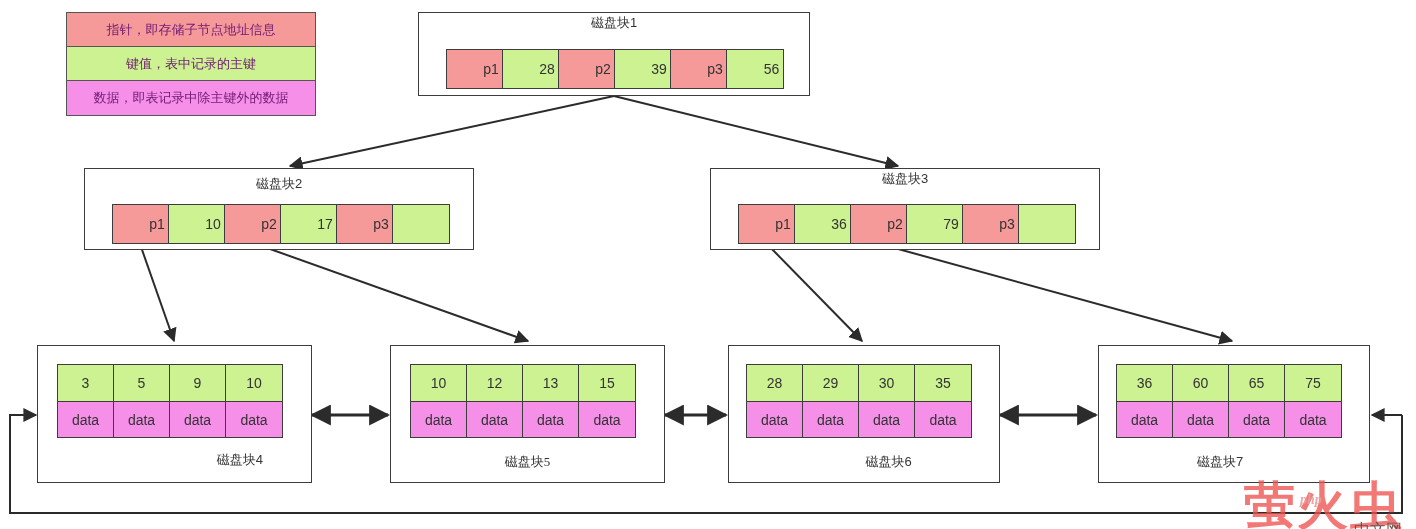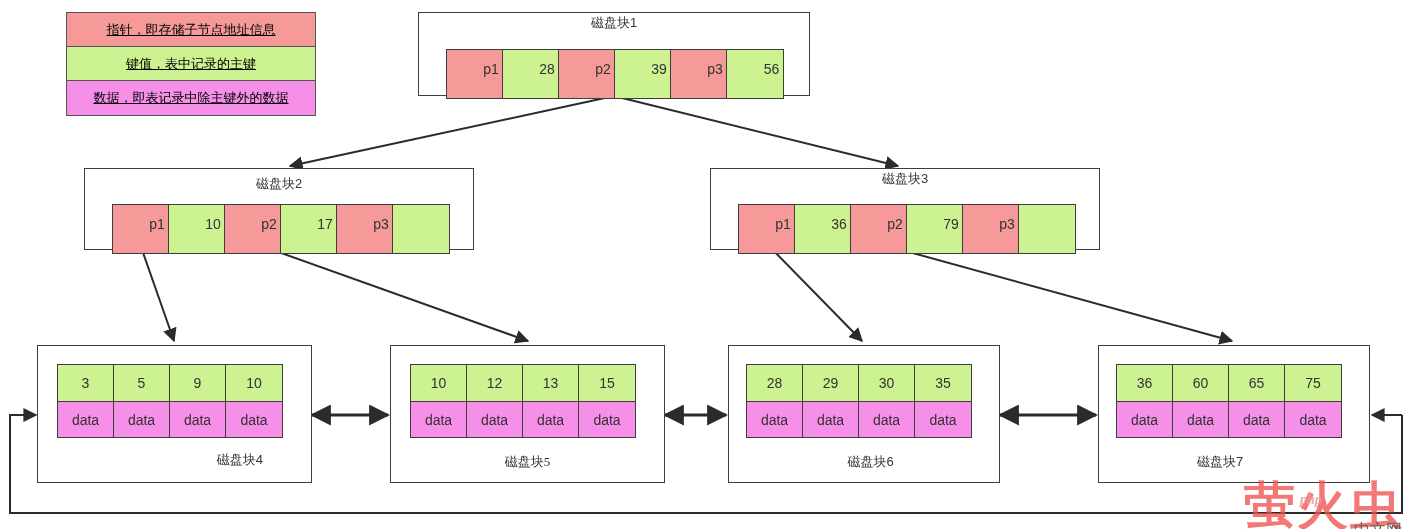--- a/index.html
+++ b/index.html
@@ -31,25 +31,24 @@
     top: 12px;
     width: 250px;
     border: 1px solid #555555;
     box-sizing: border-box;
   }
   .legend-row {
     height: 34px;
     line-height: 34px;
     text-align: center;
     font-size: 13px;
-    color: #000000;
+    color: #701a75;
     border-bottom: 1px solid #555555;
     box-sizing: border-box;
     white-space: nowrap;
-    text-decoration: underline;
   }
   .legend-row:last-child { border-bottom: none; }
   .lg-pointer { background: #F59999; }
   .lg-key     { background: #CCF291; }
   .lg-data    { background: #F58FE8; }
 
   
   .node {
     position: absolute;
     border: 1px solid #3d3d3d;
@@ -66,21 +65,21 @@
 
   
   .idx-cells {
     position: absolute;
     display: flex;
     border: 1px solid #3d3d3d;
     box-sizing: content-box;
   }
   .idx-cells .cell {
     width: 56px;
-    height: 48px;
+    height: 38px;
     line-height: 38px;
     text-align: center;
     font-size: 14px;
     color: #333333;
     border-right: 1px solid #3d3d3d;
     box-sizing: border-box;
     padding-left: 33px;
   }
   .idx-cells .cell:last-child { border-right: none; }
   .cell.ptr { background: #F59999; }
@@ -261,21 +260,21 @@
       <div class="cell">30</div>
       <div class="cell">35</div>
     </div>
     <div class="leaf-row datas">
       <div class="cell">data</div>
       <div class="cell">data</div>
       <div class="cell">data</div>
       <div class="cell">data</div>
     </div>
   </div>
-  <div class="node-title" style="position:absolute; left:748px; top:452px; width:245px;">磁盘块6</div>
+  <div class="node-title" style="position:absolute; left:766px; top:452px; width:245px;">磁盘块6</div>
 
   <div class="node" style="left:1098px; top:345px; width:272px; height:138px;"></div>
   <div class="leaf-grid" style="left:1116px; top:364px;">
     <div class="leaf-row keys">
       <div class="cell">36</div>
       <div class="cell">60</div>
       <div class="cell">65</div>
       <div class="cell">75</div>
     </div>
     <div class="leaf-row datas">

